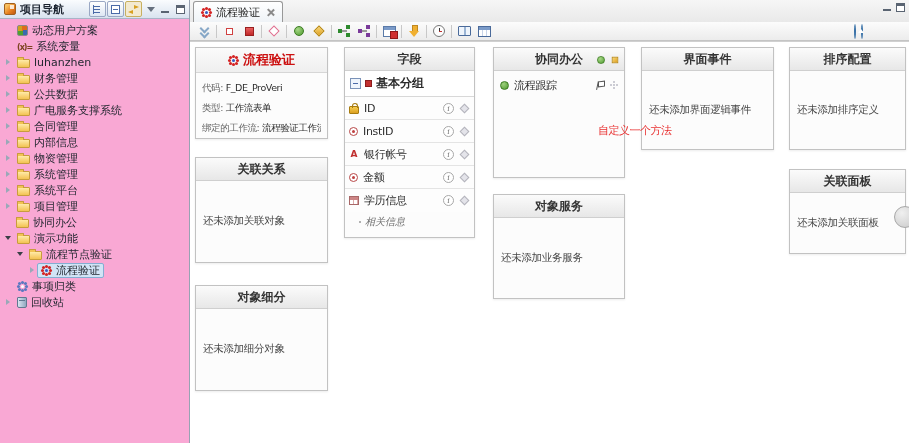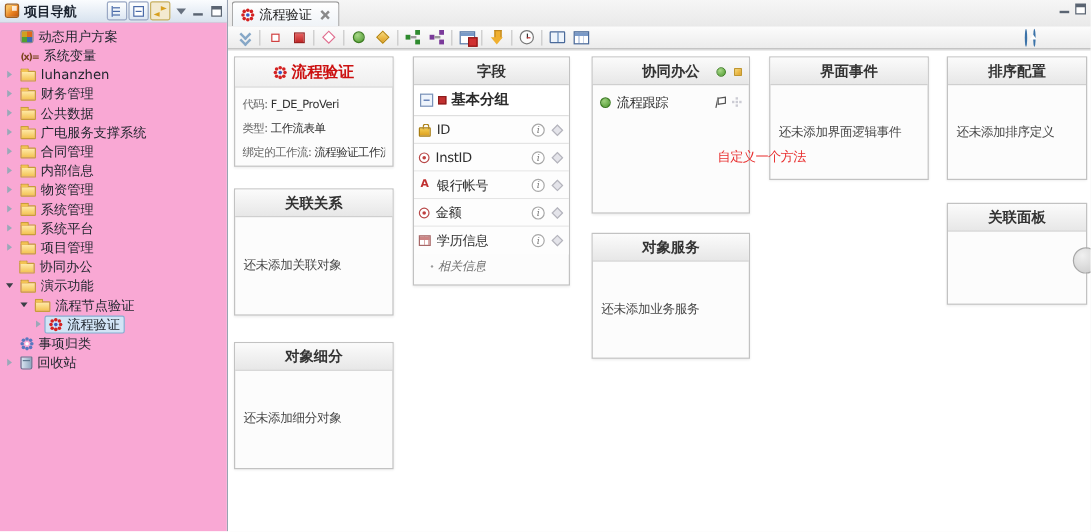--- a/index.html
+++ b/index.html
@@ -494,20 +494,21 @@
         <div class="card-empty">还未添加排序定义</div>
       </div>
 
       <div class="card" style="left:5px;top:115px;width:133px;height:106px;">
         <div class="card-h">关联关系</div>
         <div class="card-empty">还未添加关联对象</div>
       </div>
 
       <div class="card" style="left:599px;top:127px;width:117px;height:85px;">
         <div class="card-h">关联面板</div>
+        <div class="card-empty">还未添加关联面板</div>
       </div>
 
       <div class="card" style="left:303px;top:152px;width:132px;height:105px;">
         <div class="card-h">对象服务</div>
         <div class="card-empty">还未添加业务服务</div>
       </div>
 
       <div class="card" style="left:5px;top:243px;width:133px;height:106px;">
         <div class="card-h">对象细分</div>
         <div class="card-empty">还未添加细分对象</div>

